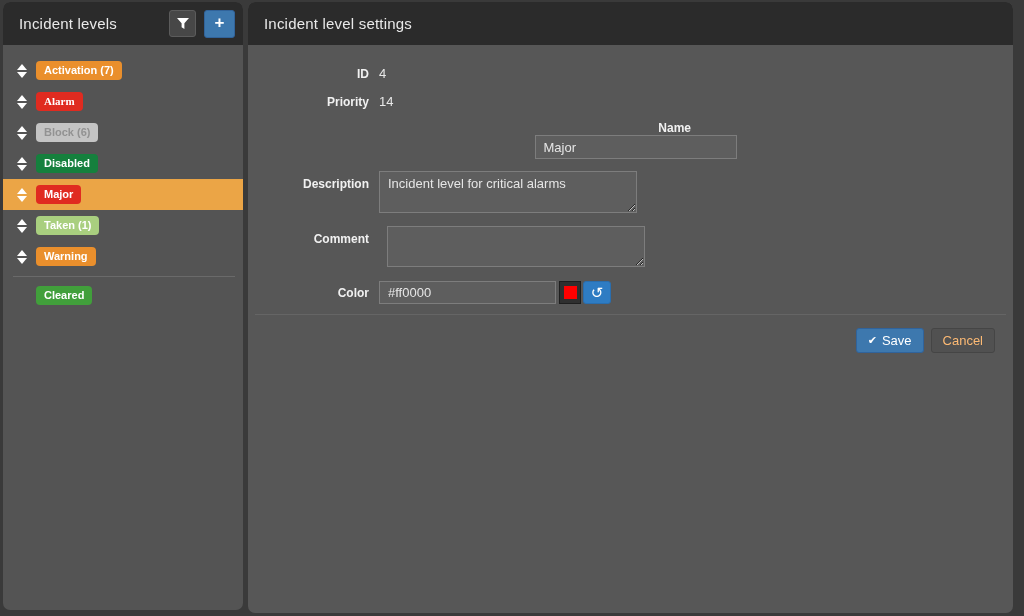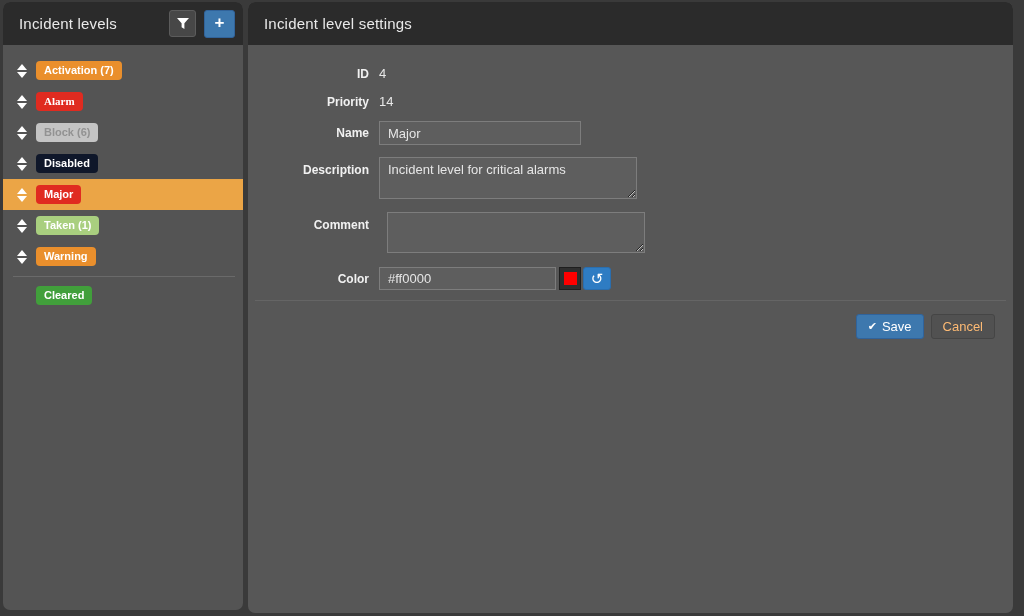--- a/index.html
+++ b/index.html
@@ -127,21 +127,21 @@
             <span class="tri-up"></span>
             <span class="tri-down"></span>
           </span>
         <span class="badge" style="background: rgb(196, 196, 196); color: rgb(146, 146, 146);">Block (6)</span>
       </div>
       <div class="lvl-row">
         <span class="handle">
             <span class="tri-up"></span>
             <span class="tri-down"></span>
           </span>
-        <span class="badge" style="background: #0f172a; color: rgb(255, 255, 255);">Disabled</span>
+        <span class="badge" style="background: #15803d; color: rgb(255, 255, 255);">Disabled</span>
       </div>
       <div class="lvl-row" style="background: rgb(235, 165, 70);">
         <span class="handle">
             <span class="tri-up"></span>
             <span class="tri-down"></span>
           </span>
         <span class="badge" style="background: rgb(224, 43, 32); color: rgb(255, 255, 255);">Major</span>
       </div>
       <div class="lvl-row">
         <span class="handle">
@@ -180,21 +180,21 @@
           </span>
       </div>
 
       <div class="form-row" style="margin-bottom:12px;">
         <span class="f-label">Priority</span>
         <span class="f-control">
             <span class="f-static">14</span>
           </span>
       </div>
 
-      <div class="form-row" style="margin-bottom:12px;">
+      <div class="form-row" style="margin-bottom:12px;flex-direction:column;">
         <span class="f-label">Name</span>
         <span class="f-control">
           <input class="txt-input name-input" type="text" value="Major" style="">
         </span>
       </div>
 
       <div class="form-row top-align" style="margin-bottom:13px;">
         <span class="f-label">Description</span>
         <span class="f-control">
           <textarea class="area-input" style="">Incident level for critical alarms</textarea>

